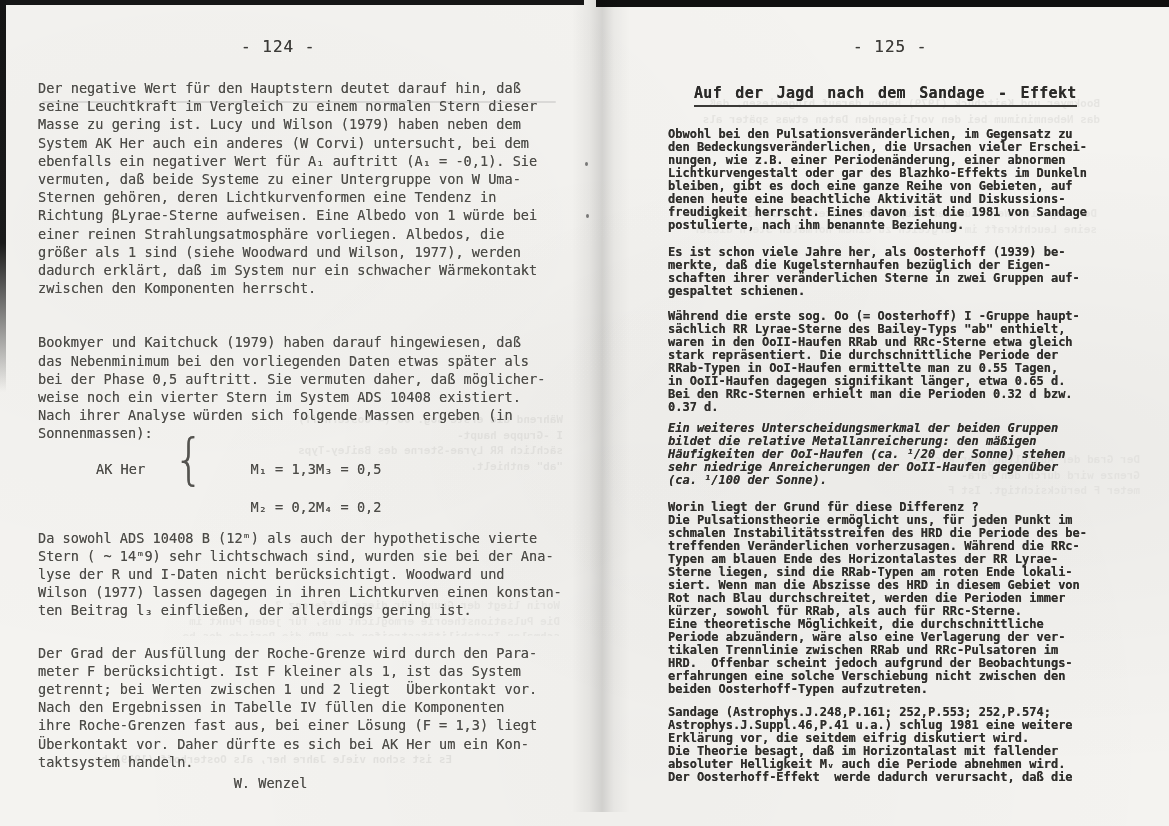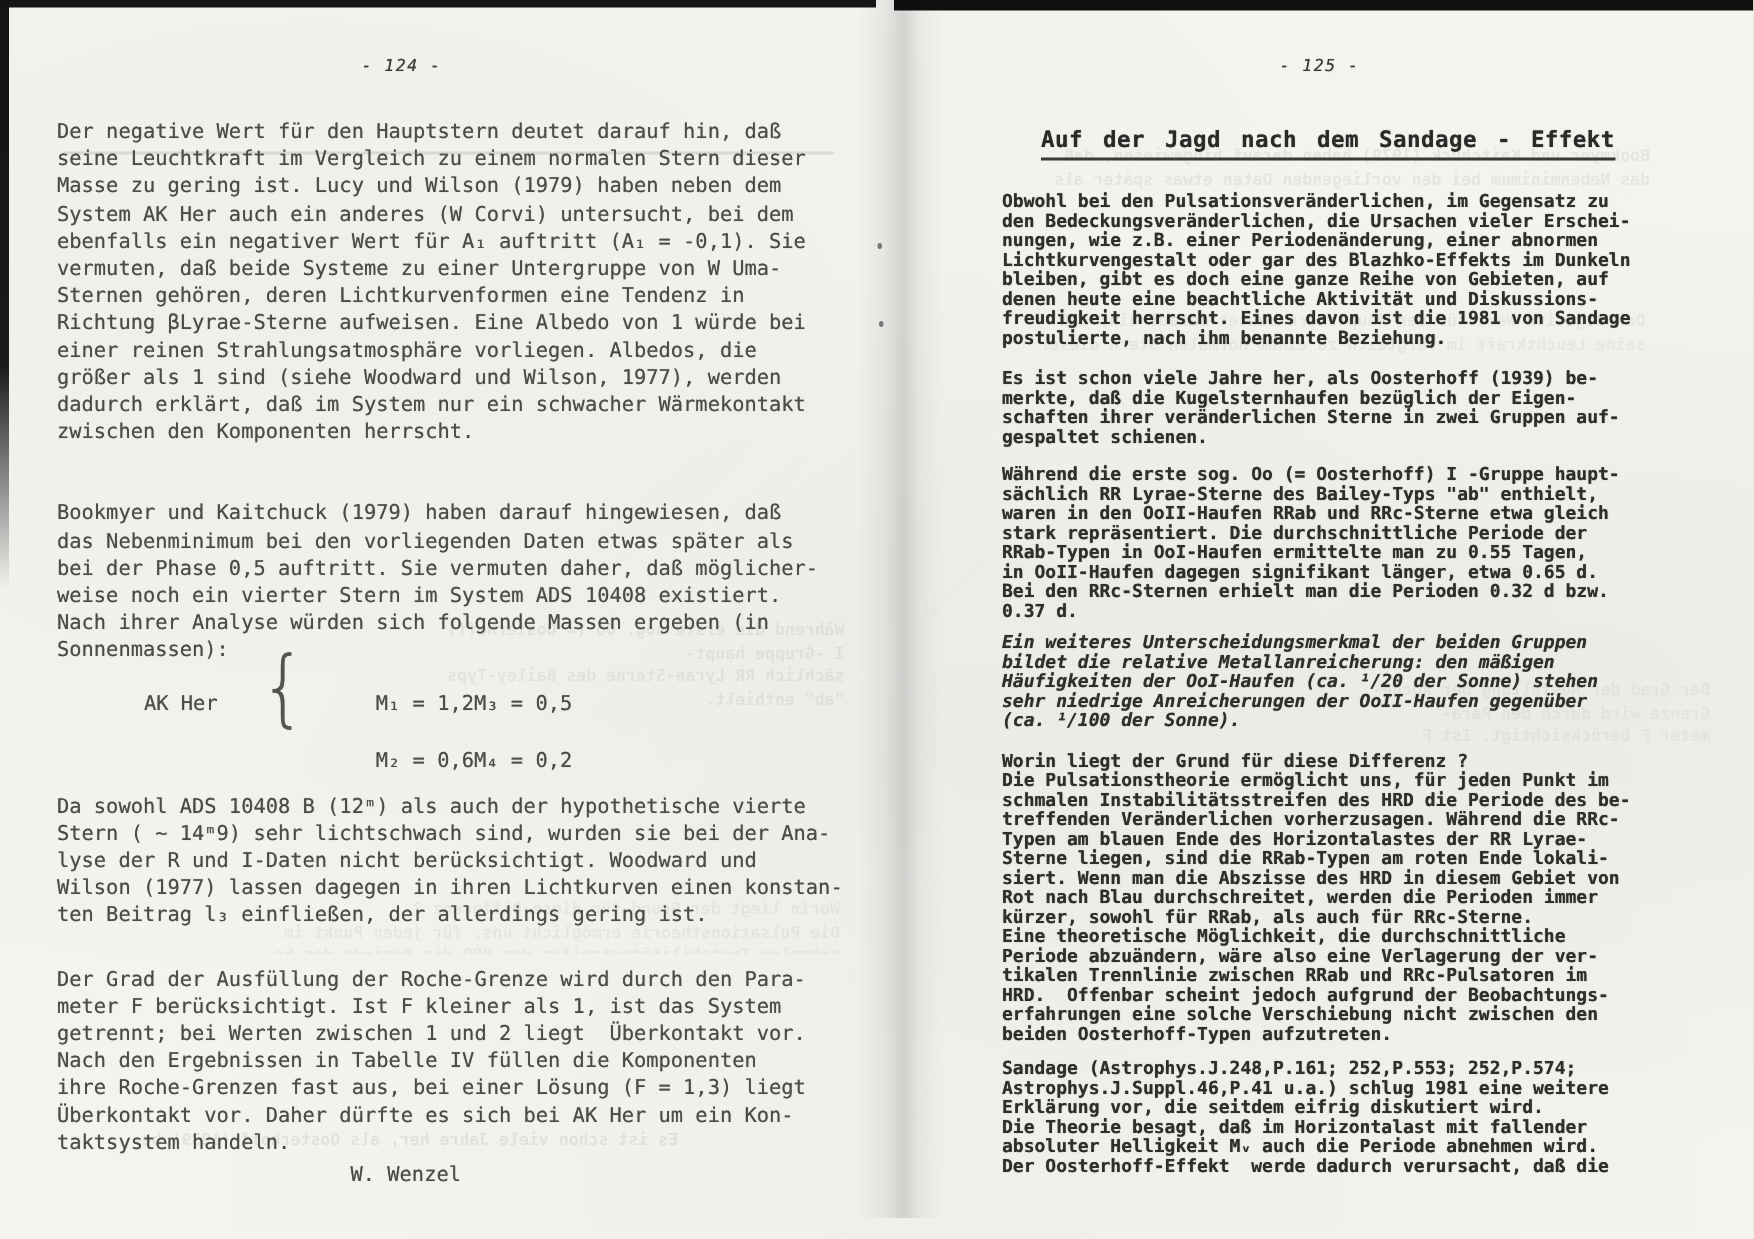--- a/index.html
+++ b/index.html
@@ -23,22 +23,22 @@
     position:absolute; left:572px; top:0; width:58px; height:812px;
     background:linear-gradient(90deg, rgba(0,0,0,0) 0%, rgba(0,0,0,0.05) 30%,
                rgba(0,0,0,0.13) 52%, rgba(0,0,0,0.04) 72%, rgba(0,0,0,0) 100%);
   }
   .speck { position:absolute; width:3px; height:4px; border-radius:50%; background:#3c3c3c; opacity:.65; }
   .speck.s1 { left:585px; top:162px; }
   .speck.s2 { left:586px; top:214px; }
   .smudge { position:absolute; left:42px; top:101px; width:514px; height:2px;
             background:rgba(110,110,110,0.18); border-radius:2px; }
   
-  .pagenum { position:absolute; font-size:11px; letter-spacing:1px; color:#3c3b38;
-             text-shadow:0 0 .5px rgba(60,59,56,.7);font-style:italic; }
+  .pagenum { position:absolute; font-size:16px; letter-spacing:1px; color:#3c3b38;
+             text-shadow:0 0 .5px rgba(60,59,56,.7); }
   .pagenum.pn-left  { left:241px; top:37px; }
   .pagenum.pn-right { left:853px; top:37px; }
   
   .content-left { position:absolute; left:38px; top:79px; width:548px;
                   font-size:13.6px; line-height:18.2px; color:#4c4b47;
                   text-shadow:0 0 .5px rgba(76,75,71,.65); }
   .content-left .para { margin:0; white-space:pre-wrap; }
   .p1 { margin-bottom:36px !important; }
   .p2 { margin-bottom:0 !important; }
   .p3 { margin-bottom:24px !important; }
@@ -161,23 +161,23 @@
 das Nebenminimum bei den vorliegenden Daten etwas später als
 bei der Phase 0,5 auftritt. Sie vermuten daher, daß möglicher-
 weise noch ein vierter Stern im System ADS 10408 existiert.
 Nach ihrer Analyse würden sich folgende Massen ergeben (in
 Sonnenmassen):</p>
 
     <div class="formula">
       <span class="flabel">AK Her</span>
       <span class="brace">{</span>
       <div class="fgrid">
-        <span>M₁ = 1,2</span>
+        <span>M₁ = 1,3</span>
         <span>M₃ = 0,5</span>
-        <span>M₂ = 0,6</span>
+        <span>M₂ = 0,2</span>
         <span>M₄ = 0,2</span>
       </div>
     </div>
 
     <p class="para p3">Da sowohl ADS 10408 B (12ᵐ) als auch der hypothetische vierte
 Stern ( ~ 14ᵐ9) sehr lichtschwach sind, wurden sie bei der Ana-
 lyse der R und I-Daten nicht berücksichtigt. Woodward und
 Wilson (1977) lassen dagegen in ihren Lichtkurven einen konstan-
 ten Beitrag l₃ einfließen, der allerdings gering ist.</p>
     <p class="para p4">Der Grad der Ausfüllung der Roche-Grenze wird durch den Para-

